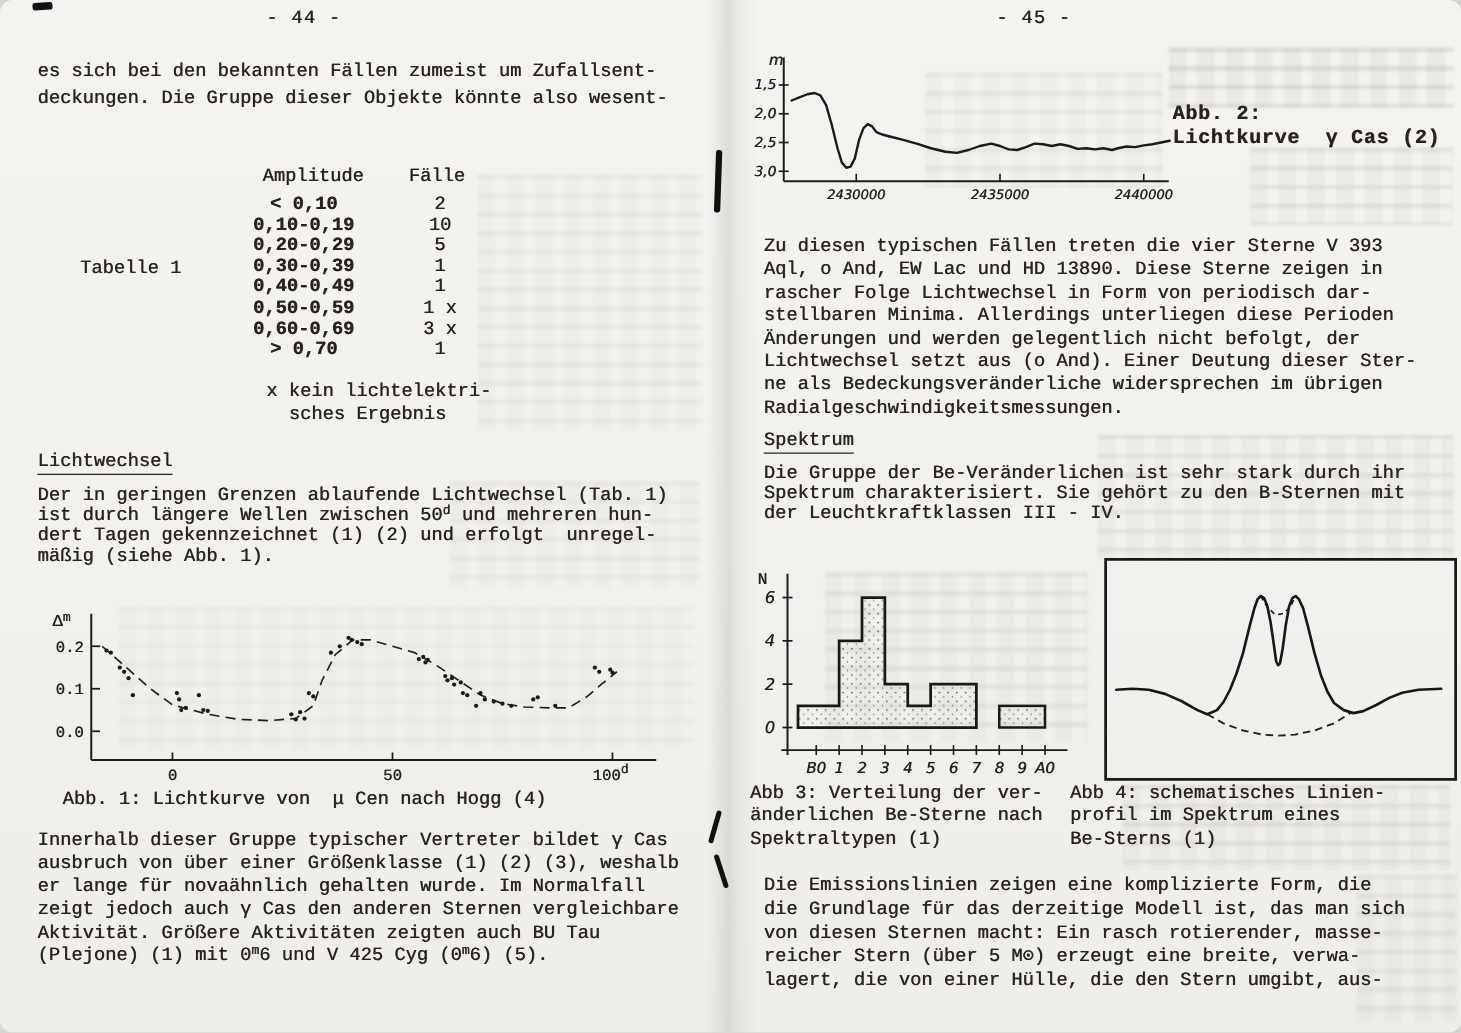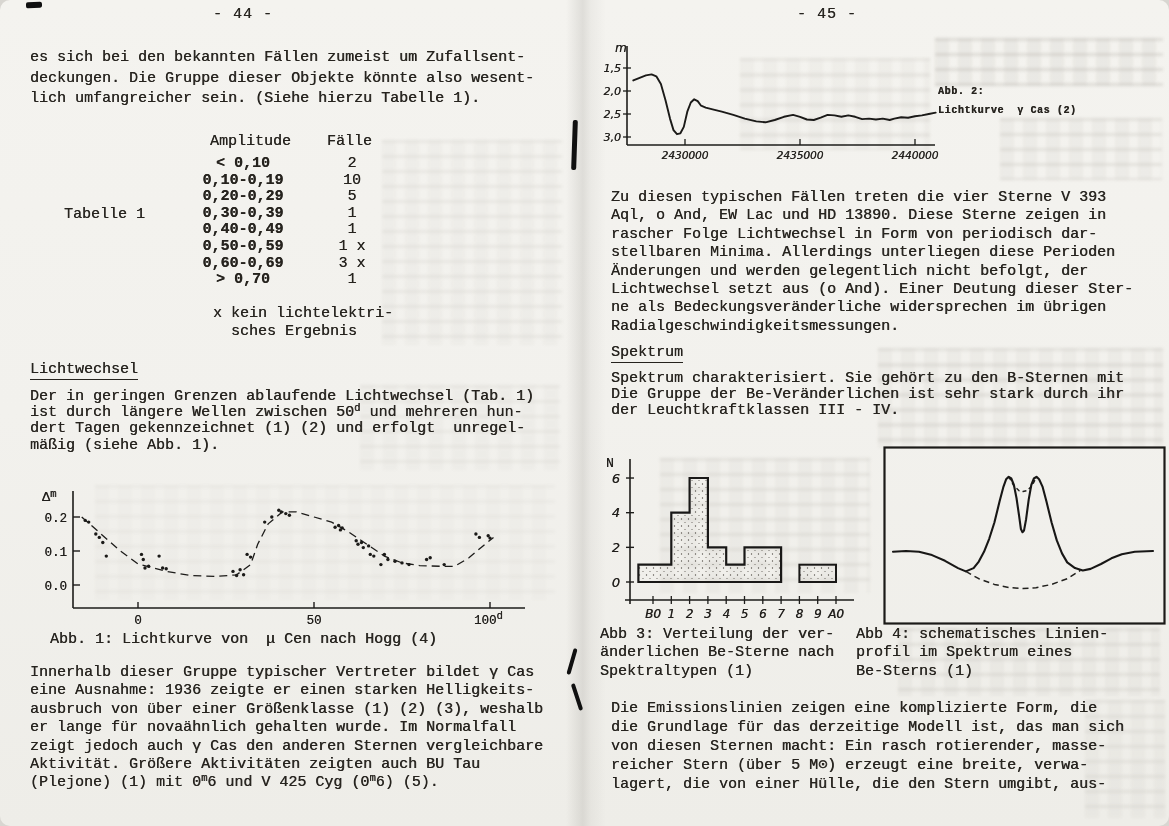--- a/index.html
+++ b/index.html
@@ -11,21 +11,21 @@
   .line{white-space:pre;}
   .pre{white-space:pre;}
   .lh21{line-height:20.5px}
   .lh19{line-height:19px}
   .lh18{line-height:18.4px}
   .lh166{line-height:16.6px}
   .lh16{line-height:16.2px}
   sup{font-size:10.5px;line-height:0;vertical-align:5px;}
   sub{font-size:10.5px;line-height:0;vertical-align:-3px;}
   .uline{border-bottom:1.6px solid #26231e;padding-bottom:1px;text-align:right;}
-  .cap2{font-size:10px;font-weight:bold;letter-spacing:.6px;}
+  .cap2{font-size:16px;font-weight:bold;letter-spacing:.6px;}
   .trow{height:16.6px;}
   .ta{display:inline-block;width:100px;text-align:center;white-space:pre;font-weight:bold;}
   .tf{display:inline-block;width:56px;margin-left:31px;text-align:center;white-space:pre;}
   svg{position:absolute;overflow:visible;}
   svg text{fill:#201e1b;font-family:"Liberation Mono","DejaVu Sans Mono",monospace;}
   svg .hand{font-family:"DejaVu Sans",sans-serif;font-style:italic;}
   .bleed{position:absolute;filter:blur(1.4px);pointer-events:none;
     background:
       repeating-linear-gradient(180deg, rgba(112,106,95,.20) 0 3.5px, rgba(112,106,95,0) 3.5px 15px),
       repeating-linear-gradient(90deg, rgba(112,106,95,.09) 0 14px, rgba(112,106,95,0) 14px 23px);}
@@ -52,21 +52,20 @@
   <div class="ink" style="left:26px;top:2px;width:16px;height:6px;transform:rotate(-3deg)"></div>
   <div class="ink" style="left:572px;top:120px;width:5px;height:50px;transform:rotate(2deg)"></div>
   <div class="ink" style="left:570px;top:648px;width:4px;height:27px;transform:rotate(16deg)"></div>
   <div class="ink" style="left:575px;top:683px;width:4px;height:28px;transform:rotate(-18deg)"></div>
 
   <div class="block pre" style="left:213px;top:6px;letter-spacing:1px">- 44 -</div>
 
   <div class="block lh21" style="left:30px;top:48px">
       <div class="line">es sich bei den bekannten Fällen zumeist um Zufallsent-</div>
       <div class="line">deckungen. Die Gruppe dieser Objekte könnte also wesent-</div>
-      <div class="line">lich umfangreicher sein. (Siehe hierzu Tabelle 1).</div>
     </div>
 
   <div class="block pre" style="left:210px;top:133px">Amplitude</div>
   <div class="block pre" style="left:327px;top:133px">Fälle</div>
   <div class="block pre" style="left:64px;top:206px">Tabelle 1</div>
   <div class="block lh166" style="left:193px;top:156px" id="t1-rows">
       <div class="trow"><span class="ta">&lt; 0,10</span><span class="tf">2</span></div>
       <div class="trow"><span class="ta">0,10-0,19</span><span class="tf">10</span></div>
       <div class="trow"><span class="ta">0,20-0,29</span><span class="tf">5</span></div>
       <div class="trow"><span class="ta">0,30-0,39</span><span class="tf">1</span></div>
@@ -152,21 +151,20 @@
       <circle cx="416.2" cy="81.6" r="1.7" fill="#1b1a18"></circle>
       <circle cx="447.9" cy="51.0" r="1.7" fill="#1b1a18"></circle>
       <circle cx="451.4" cy="54.4" r="1.7" fill="#1b1a18"></circle>
       <circle cx="460.2" cy="52.7" r="1.7" fill="#1b1a18"></circle>
       <circle cx="462.0" cy="55.1" r="1.7" fill="#1b1a18"></circle>
     </svg>
   <div class="block pre" style="left:50px;top:631px">Abb. 1: Lichtkurve von  μ Cen nach Hogg (4)</div>
 
   <div class="block lh18" style="left:30px;top:664px">
       <div class="line">Innerhalb dieser Gruppe typischer Vertreter bildet γ Cas</div>
-      <div class="line">eine Ausnahme: 1936 zeigte er einen starken Helligkeits-</div>
       <div class="line">ausbruch von über einer Größenklasse (1) (2) (3), weshalb</div>
       <div class="line">er lange für novaähnlich gehalten wurde. Im Normalfall</div>
       <div class="line">zeigt jedoch auch γ Cas den anderen Sternen vergleichbare</div>
       <div class="line">Aktivität. Größere Aktivitäten zeigten auch BU Tau</div>
       <div class="line">(Plejone) (1) mit 0<sup>m</sup>6 und V 425 Cyg (0<sup>m</sup>6) (5).</div>
     </div>
 
   <div class="block pre" style="left:797px;top:6px;letter-spacing:1px">- 45 -</div>
 
   <svg id="fig2" style="left:603px;top:38px" width="350" height="135" viewBox="0 0 350 135">
@@ -200,22 +198,22 @@
       <div class="line">rascher Folge Lichtwechsel in Form von periodisch dar-</div>
       <div class="line">stellbaren Minima. Allerdings unterliegen diese Perioden</div>
       <div class="line">Änderungen und werden gelegentlich nicht befolgt, der</div>
       <div class="line">Lichtwechsel setzt aus (o And). Einer Deutung dieser Ster-</div>
       <div class="line">ne als Bedeckungsveränderliche widersprechen im übrigen</div>
       <div class="line">Radialgeschwindigkeitsmessungen.</div>
     </div>
 
   <div class="block" style="left:611px;top:344px"><span class="uline">Spektrum</span></div>
   <div class="block lh16" style="left:611px;top:371px">
+      <div class="line">Die Gruppe der Be-Veränderlichen ist sehr stark durch ihr</div>
       <div class="line">Spektrum charakterisiert. Sie gehört zu den B-Sternen mit</div>
-      <div class="line">Die Gruppe der Be-Veränderlichen ist sehr stark durch ihr</div>
       <div class="line">der Leuchtkraftklassen III - IV.</div>
     </div>
 
   <svg id="fig3" style="left:596px;top:447px" width="292" height="182" viewBox="0 0 292 182">
       <defs>
         <pattern id="stip" width="7" height="7" patternUnits="userSpaceOnUse">
           <circle cx="1.5" cy="2" r="0.7" fill="#55514b"></circle>
           <circle cx="5" cy="5.5" r="0.6" fill="#66625c"></circle>
         </pattern>
       </defs>

